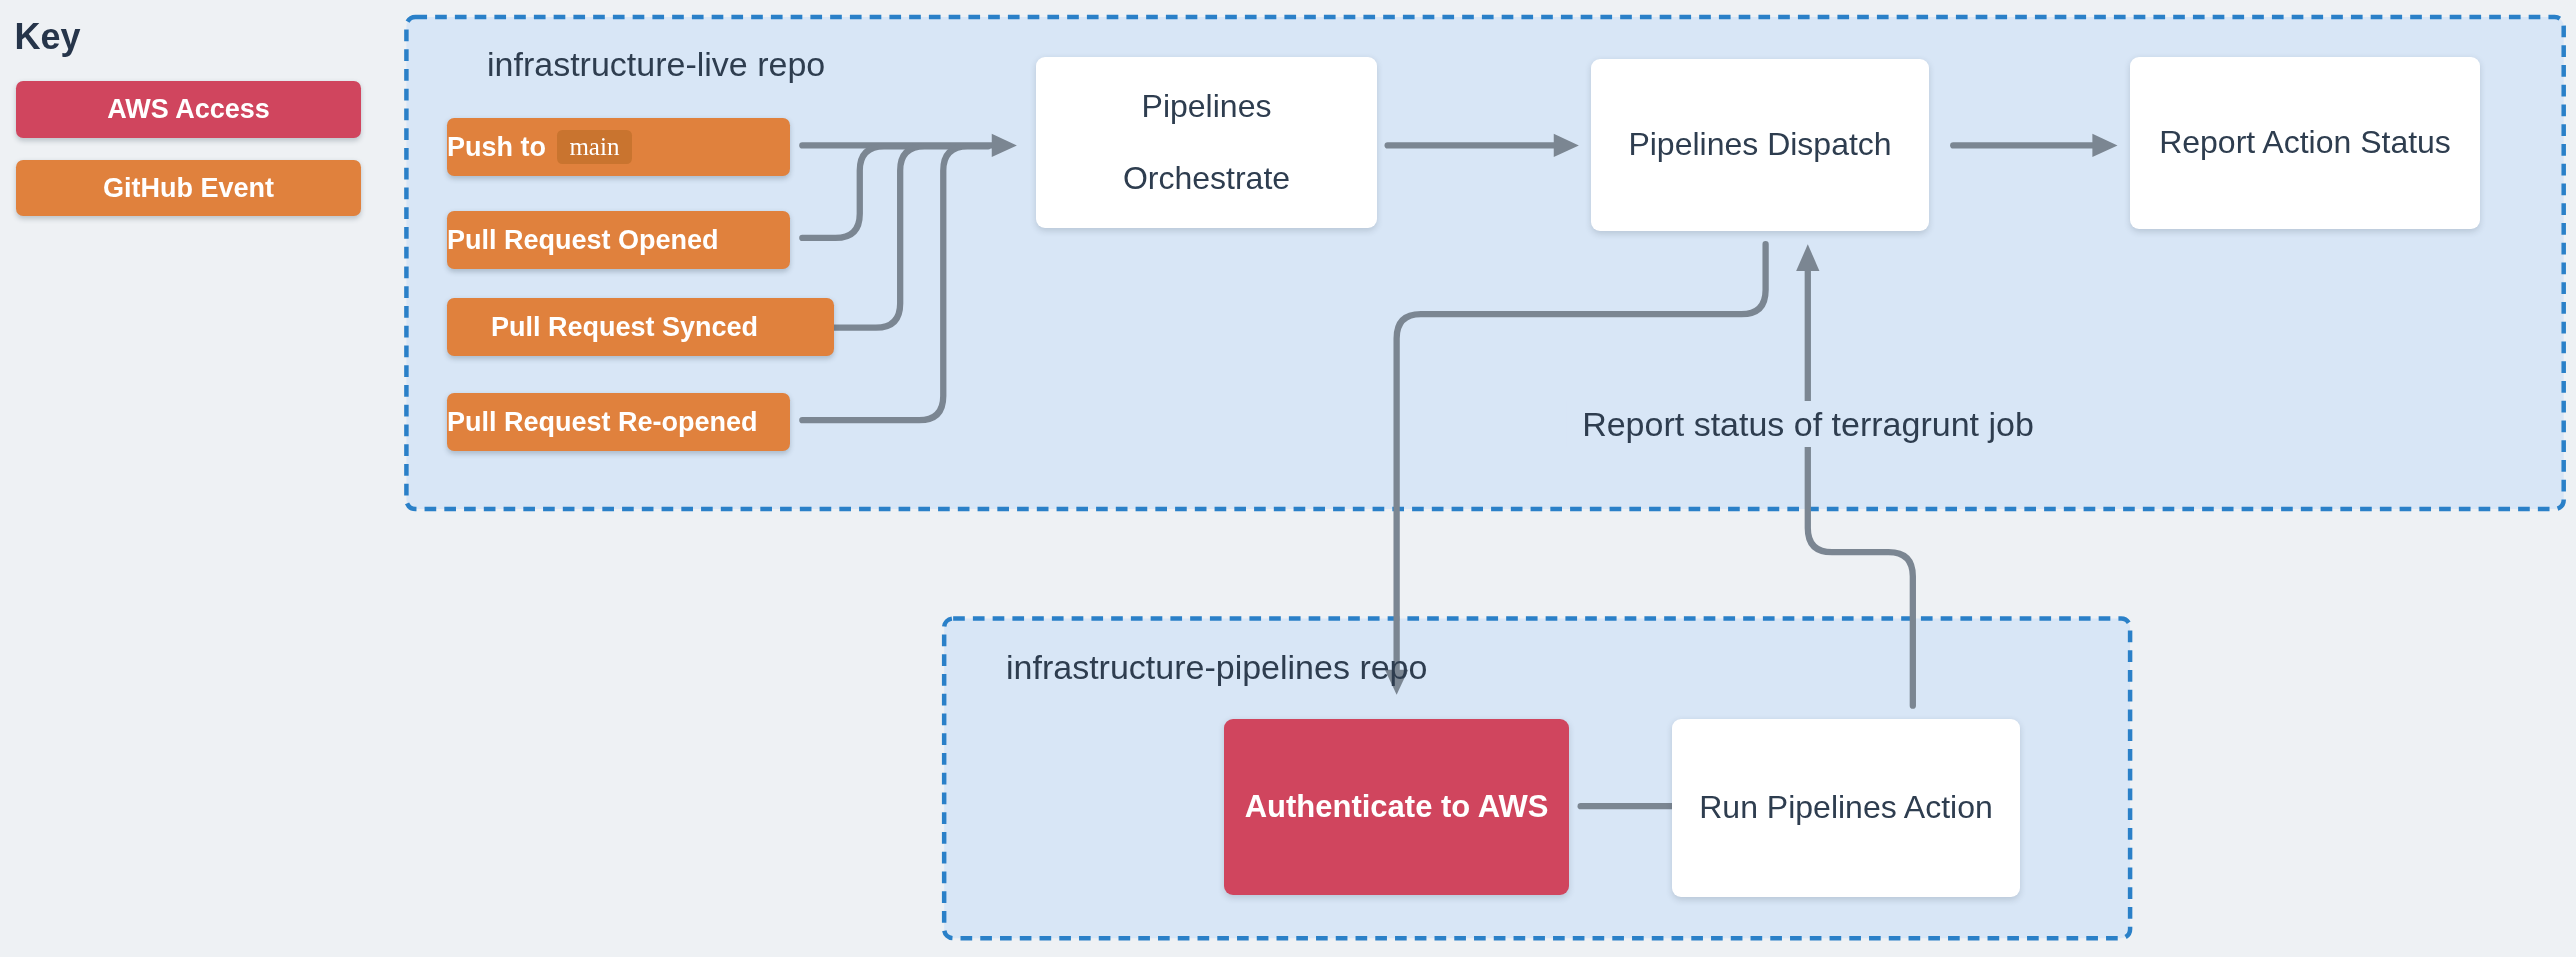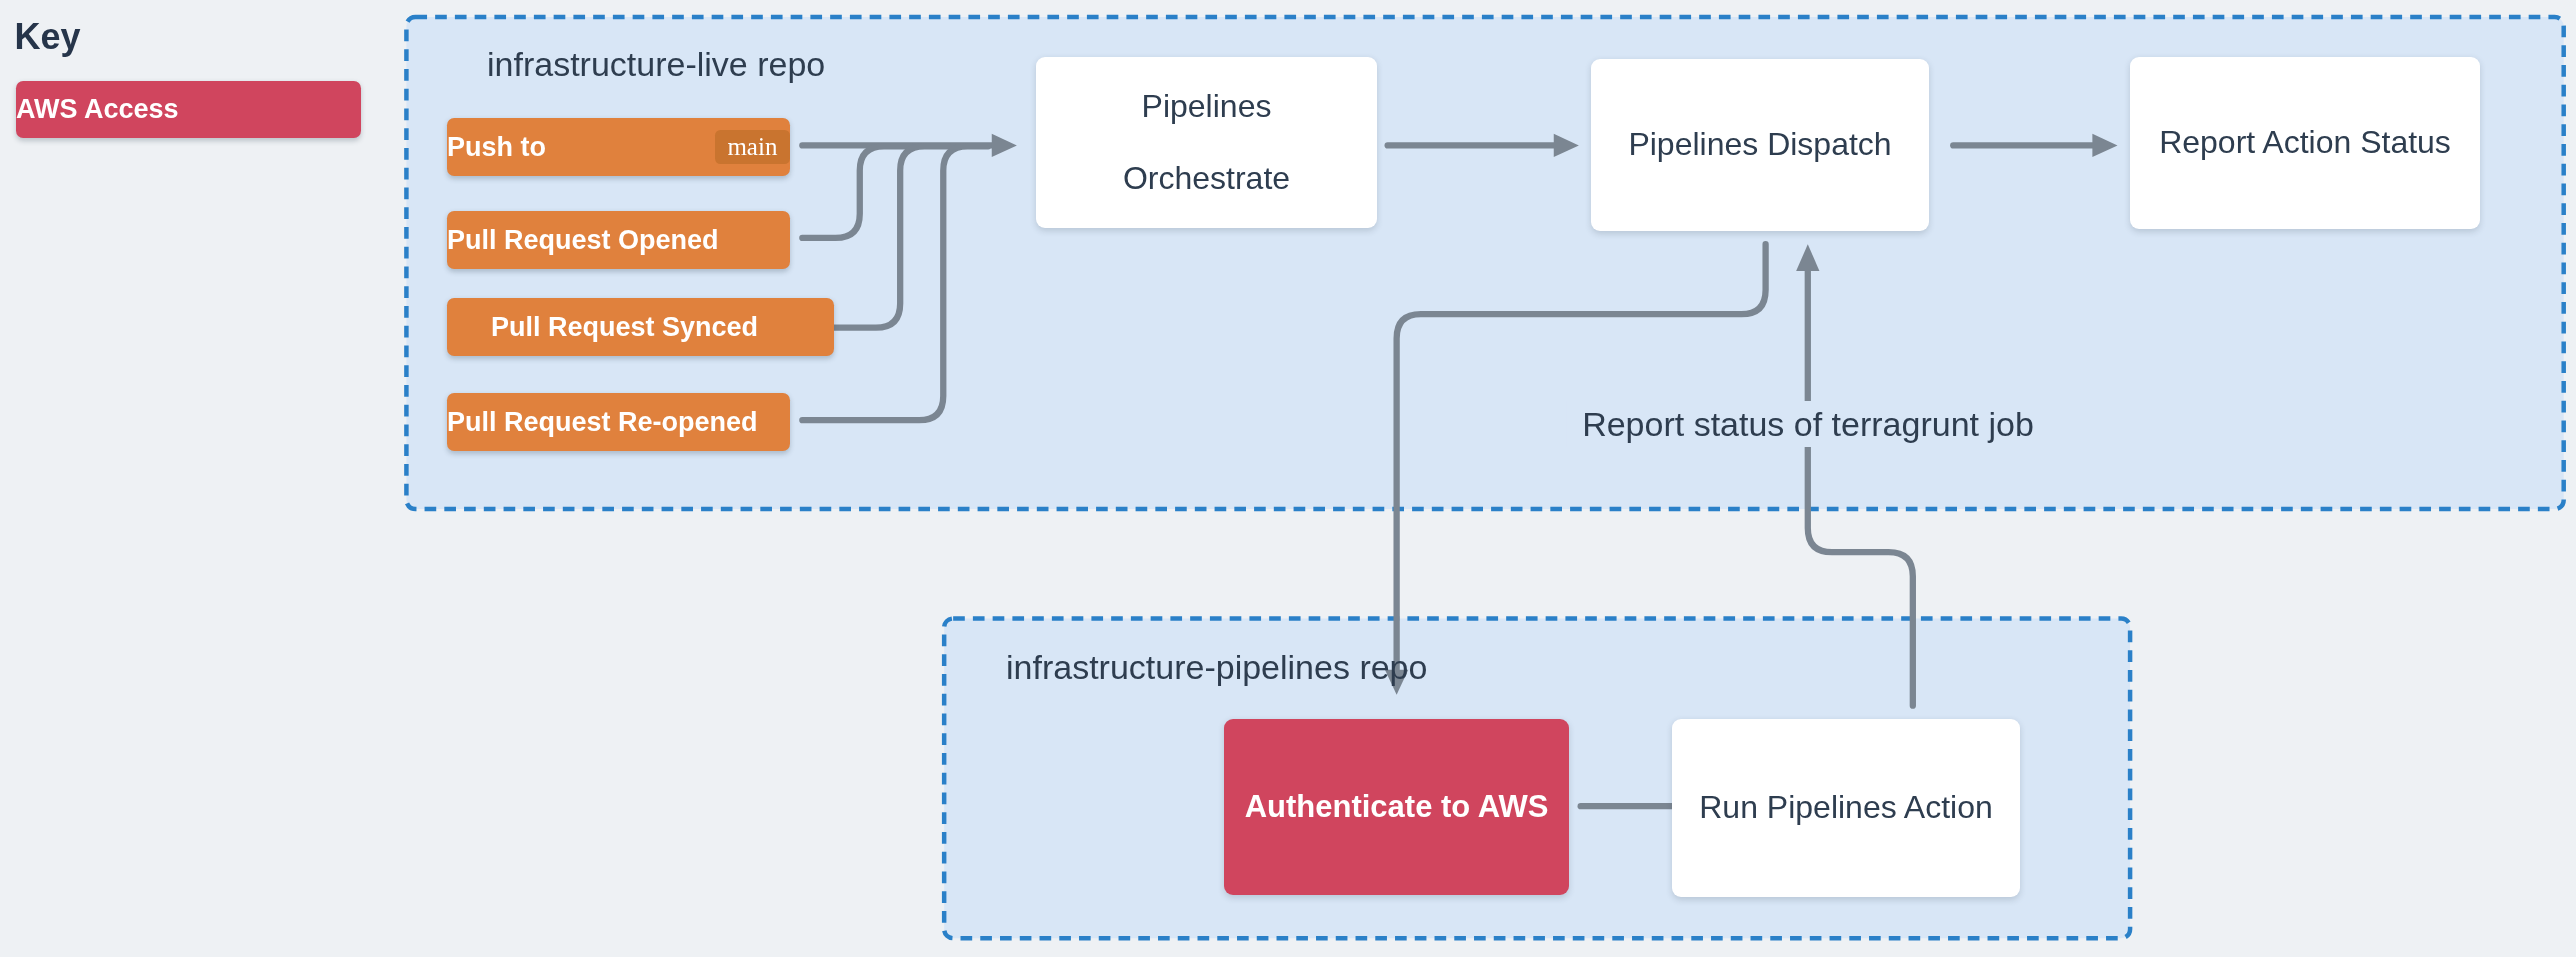--- a/index.html
+++ b/index.html
@@ -28,35 +28,35 @@
 
   .abs{position:absolute;}
   .z2{z-index:2;}
   .z3{z-index:3;}
 
   .key-title{
     left:14.4px;top:16px;font-size:36px;font-weight:700;color:#26354a;
   }
   .legend-chip{
     left:16px;width:345px;border-radius:7.2px;
-    display:flex;align-items:center;
+    display:flex;align-items:center;justify-content:center;
     color:var(--text-light);font-size:27px;font-weight:700;
     box-shadow:0 2.7px 5.4px rgba(45,62,80,.25);
   }
   .legend-aws{top:81px;height:57px;background:var(--aws-red);}
   .legend-github{top:160px;height:56px;background:var(--github-orange);}
 
   .repo-label{
     font-size:34px;color:var(--text-dark);z-index:2;white-space:nowrap;margin-left:40px;
   }
 
   .event-btn{
     left:447px;width:343px;height:58px;border-radius:7.2px;
     background:var(--github-orange);
-    display:flex;align-items:center;justify-content:space-between;gap:10.8px;
+    display:flex;align-items:center;justify-content:flex-start;gap:10.8px;
     color:var(--text-light);font-size:27px;font-weight:700;
     box-shadow:0 2.7px 5.4px rgba(45,62,80,.25);white-space:nowrap;
   }
   .code-tag{
     background:var(--code-bg);border-radius:5.4px;padding:2.7px 12.6px;
     font-family:Liberation Serif, serif;font-size:25px;font-weight:400;
   }
 
   .node{
     border-radius:9px;display:flex;align-items:center;justify-content:center;
@@ -110,20 +110,23 @@
     <polygon class="arrowhead" points="2013,272 2000,302 2026,302"></polygon>
 
     <path class="connector" d="M 1760 898 H 1896"></path>
     <polygon class="arrowhead" points="1924,898 1896,885 1896,911"></polygon>
   </svg>
 
   <div class="abs key-title z2">Key</div>
   <div class="abs legend-chip legend-aws z2">
     <span>AWS Access</span>
   </div>
+  <div class="abs legend-chip legend-github z2">
+    <span>GitHub Event</span>
+  </div>
 
   <div class="abs repo-label" style="left:447px;top:45px;">infrastructure-live repo</div>
 
   <div class="abs event-btn z2" style="top:118px;">
     <span>Push to</span>
     <span class="code-tag">main</span>
   </div>
   <div class="abs event-btn z2" style="top:211px;">
     <span>Pull Request Opened</span>
   </div>

